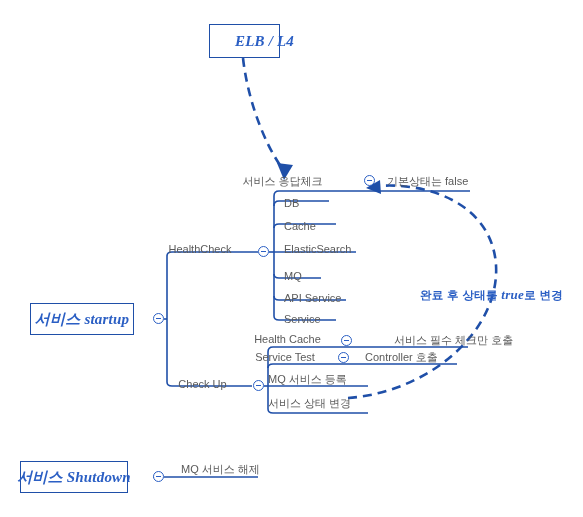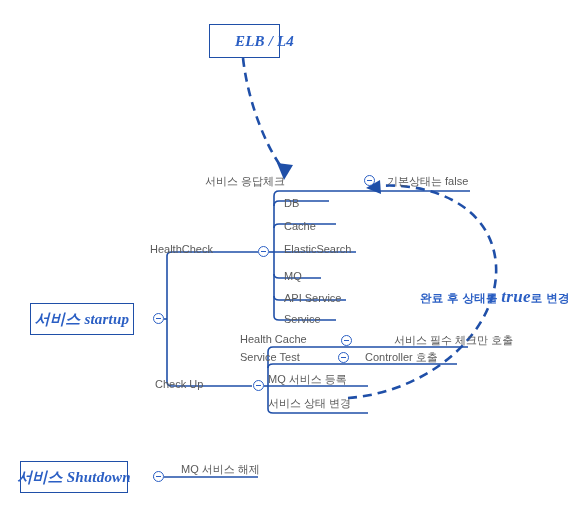--- a/index.html
+++ b/index.html
@@ -37,34 +37,34 @@
     letter-spacing: 0.2px;
   }
   .label {
     position: absolute;
     color: #5a5a5a;
     font-size: 11px;
     white-space: nowrap;
     line-height: 12px;
   }
   .label.right {
-    text-align: left;
+    text-align: center;
   }
   .note-bold {
     position: absolute;
     color: #2b5fc4;
     font-size: 11.5px;
     font-weight: bold;
     white-space: nowrap;
     letter-spacing: 0.3px;
   }
   .note-bold i {
     font-family: "Liberation Serif", serif;
     font-style: italic;
-    font-size: 17px;
+    font-size: 13px;
   }
   .collapse {
     position: absolute;
     width: 11px;
     height: 11px;
     border: 1.2px solid #2b5fc4;
     border-radius: 50%;
     background: #ffffff;
     box-sizing: border-box;
   }

